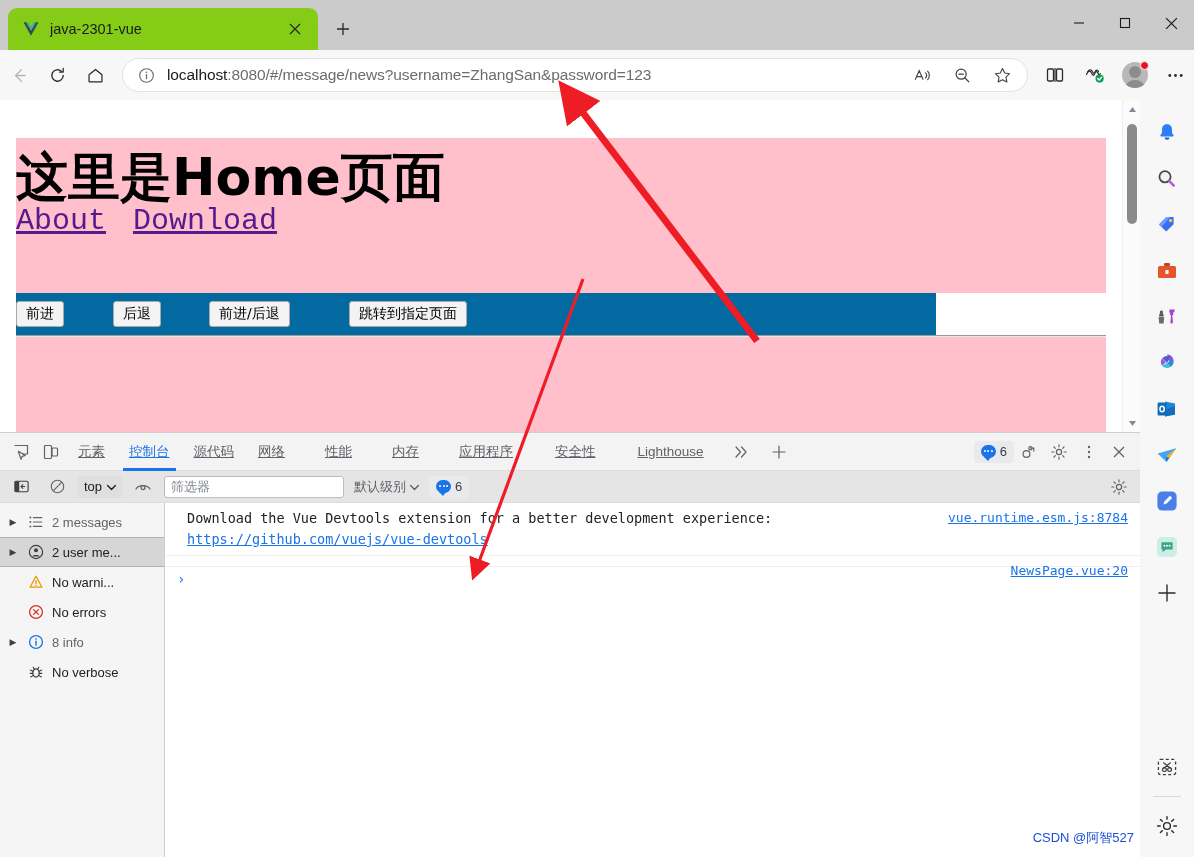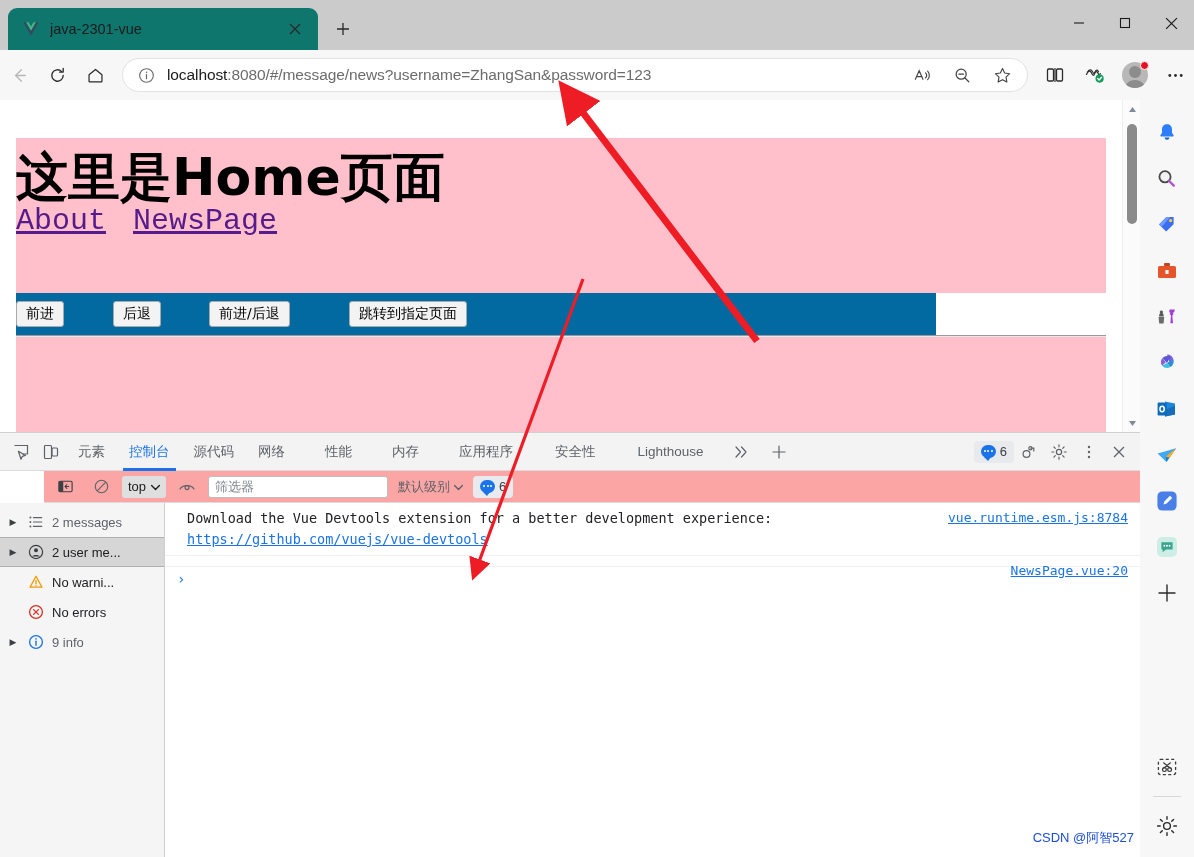--- a/index.html
+++ b/index.html
@@ -12,21 +12,21 @@
   }
   #app { position: relative; width: 1194px; height: 857px; background: #cccccc; }
 
   
   .titlebar {
     position: absolute; left: 0; top: 0; width: 1194px; height: 50px;
     background: #cbcbcb;
   }
   .tabstrip { position: absolute; left: 8px; top: 8px; height: 42px; display: flex; align-items: flex-end; }
   .tab {
-    width: 310px; height: 42px; background: #0f766e;
+    width: 310px; height: 42px; background: #84cc16;
     border-radius: 9px 9px 0 0;
     display: flex; align-items: center; padding: 0 10px 0 14px; gap: 10px;
     position: relative;
   }
   .tab-favicon { width: 18px; height: 18px; flex: 0 0 18px; }
   .tab-title {
     flex: 1; font-size: 14.5px; color: #1b1b1b; white-space: nowrap;
     overflow: hidden; text-overflow: ellipsis;
   }
   .tab-close {
@@ -114,21 +114,21 @@
     position: absolute; left: 0; top: 432px; width: 1140px; height: 425px;
     background: #ffffff; border-top: 1px solid #cfcfcf;
   }
   .dt-tabbar {
     position: relative; height: 38px; width: 1140px; background: #f3f3f3;
     display: flex; align-items: center; padding: 0 6px; border-bottom: 1px solid #dcdcdc;
   }
   .dt-iconbtn { width: 30px; height: 28px; display: flex; align-items: center; justify-content: center; color: #5f6368; }
   .dt-tab {
     height: 38px; display: flex; align-items: center; padding: 0 12px;
-    font-size: 13.5px; color: #5f6368; position: relative; white-space: nowrap;
+    font-size: 13.5px; color: #5f6368; position: relative; white-space: nowrap; text-decoration: underline;
   }
   .dt-tab.active { color: #1a73e8; }
   .dt-tab.active::after {
     content: ""; position: absolute; left: 6px; right: 6px; bottom: 0; height: 3px; background: #1a73e8;
   }
   .dt-spacer { flex: 1; }
   .dt-badge {
     display: flex; align-items: center; gap: 4px; height: 22px; padding: 0 7px;
     background: #e8eaed; border-radius: 4px; font-size: 13px; color: #3c4043;
   }
@@ -136,22 +136,22 @@
   .dt-bubble::after { content: ""; position: absolute; left: 3px; bottom: -3px; border-left: 4px solid transparent; border-right: 3px solid transparent; border-top: 4px solid #1a73e8; }
   .dt-bubble i { position:absolute; left:3px; top:5px; width:9px; height:2px; }
   .dt-bubble i::before, .dt-bubble i::after, .dt-bubble i span {
     content:""; position:absolute; top:0; width:2px; height:2px; border-radius:50%; background:#fff;
   }
   .dt-bubble i::before { left: 0; }
   .dt-bubble i span { left: 3.5px; }
   .dt-bubble i::after { left: 7px; }
 
   .dt-console-toolbar {
-    height: 32px; width: 1140px; background: #fca5a5; display: flex; align-items: center;
-    padding: 0 6px; gap: 6px; border-bottom: 1px solid #dcdcdc; margin-left: 44px;
+    height: 32px; width: 1140px; background: #e5e5e5; display: flex; align-items: center;
+    padding: 0 6px; gap: 6px; border-bottom: 1px solid #dcdcdc;
   }
   .ctx-select {
     display: flex; align-items: center; gap: 5px; height: 22px; padding: 0 6px;
     background: #dfdfdf; border-radius: 3px; font-size: 13px; color: #202124;
   }
   .filter-input {
     width: 180px; height: 22px; background: #fff; border: 1px solid #bdbdbd;
     border-radius: 3px; display: flex; align-items: center; padding: 0 6px;
     font-size: 13px; color: #80868b;
   }
@@ -335,21 +335,21 @@
         <div class="pgbtn" style="left:0px;">前进</div>
         <div class="pgbtn" style="left:97px;">后退</div>
         <div class="pgbtn" style="left:193px;">前进/后退</div>
         <div class="pgbtn" style="left:333px;">跳转到指定页面</div>
       </div>
 
       <div class="hr-sep"></div>
 
       <div class="link-block"></div>
       <a class="plink" style="left:16px;">About</a>
-      <a class="plink" style="left:133px;">NewsPage</a>
+      <a class="plink" style="left:133px;">Download</a>
     </div>
   </div>
 
   <div class="pscroll">
     <div class="pscroll-arrow" style="top:0;">
       <svg width="9" height="7" viewBox="0 0 9 7">
           <path d="M4.5 1L8 6H1z" fill="#7d8b9a"></path>
         </svg>
     </div>
     <div class="pscroll-thumb"></div>
@@ -544,23 +544,33 @@
 
         <div class="cs-item muted">
           <span class="cs-arrow">▶</span>
           <span class="cs-icon">
             <svg width="16" height="16" viewBox="0 0 16 16">
                 <circle cx="8" cy="8" r="6.4" stroke="#1a73e8" stroke-width="1.3" fill="none"></circle>
                 <path d="M8 7.2v4" stroke="#1a73e8" stroke-width="1.4" stroke-linecap="round"></path>
                 <circle cx="8" cy="4.9" r="0.8" fill="#1a73e8"></circle>
               </svg>
           </span>
-          <span class="cs-label">9 info</span>
-        </div>
-
+          <span class="cs-label">8 info</span>
+        </div>
+
+        <div class="cs-item">
+          <span class="cs-arrow"></span>
+          <span class="cs-icon">
+            <svg width="16" height="16" viewBox="0 0 16 16">
+                <ellipse cx="8" cy="9" rx="3.2" ry="4.2" stroke="#3c4043" stroke-width="1.2" fill="none"></ellipse>
+                <path d="M4.8 7.2L2.4 6M4.8 9.4H2.2M4.9 11.6L2.7 13M11.2 7.2L13.6 6M11.2 9.4h2.6M11.1 11.6L13.3 13M6.3 5.1L5.2 3.2M9.7 5.1l1.1-1.9" stroke="#3c4043" stroke-width="1.1" stroke-linecap="round"></path>
+              </svg>
+          </span>
+          <span class="cs-label">No verbose</span>
+        </div>
       </div>
 
       <div class="console-main">
         <div class="cmsg">
           <span>Download the Vue Devtools extension for a better development experience:</span><br>
           <a class="inline">https://github.com/vuejs/vue-devtools</a>
           <span class="src">vue.runtime.esm.js:8784</span>
         </div>
         <div class="cmsg">
           <span class="src">NewsPage.vue:20</span>

